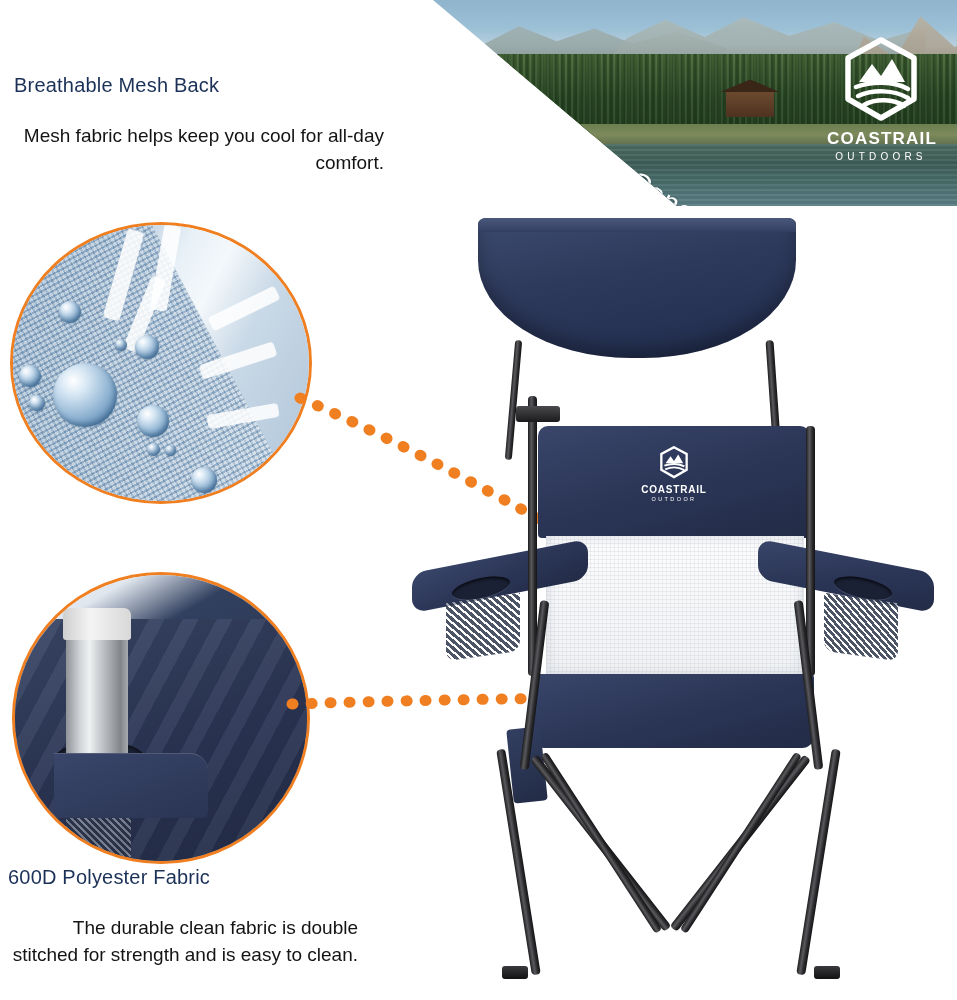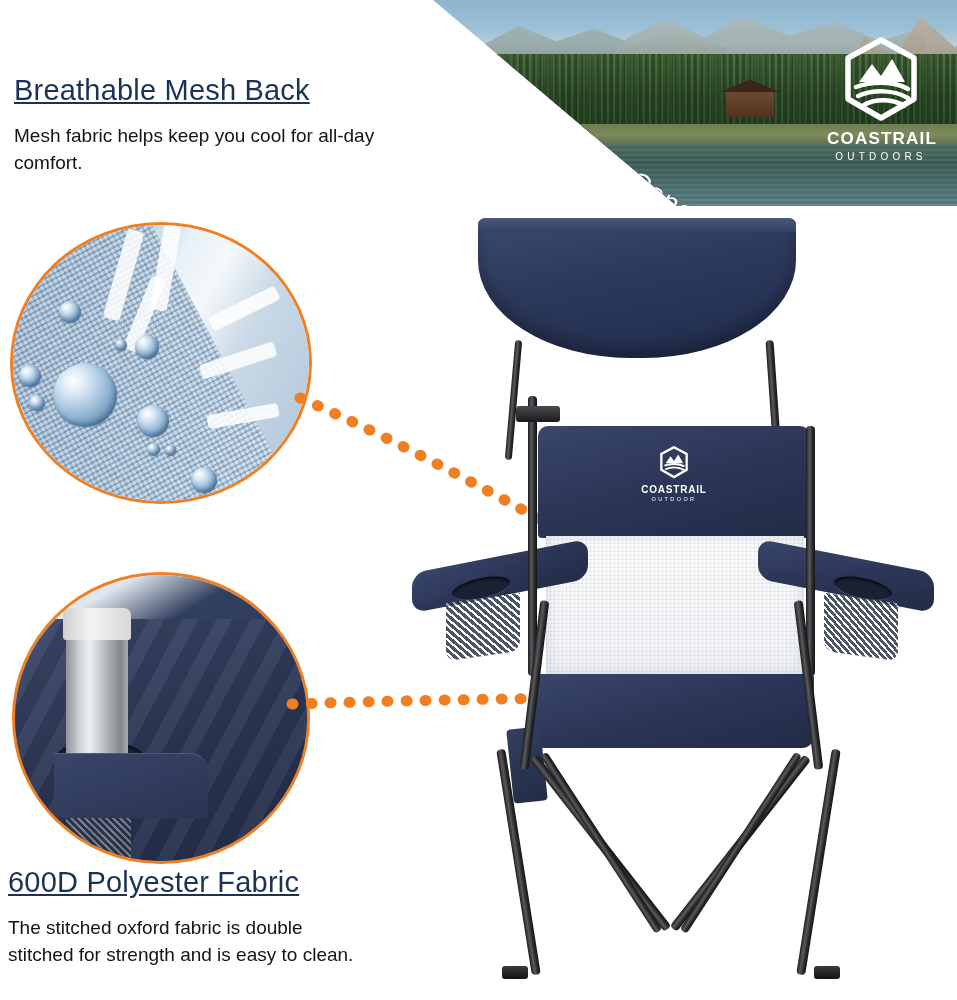--- a/index.html
+++ b/index.html
@@ -49,22 +49,22 @@
      transform:rotate(31.5deg);transform-origin:0 0;
      font-size:29px;color:#fff;letter-spacing:.5px;white-space:nowrap;
      text-shadow:0 1px 3px rgba(0,0,0,.45);}
 
   #brand-logo{position:absolute;right:22px;top:37px;width:108px;text-align:center;color:#fff;}
   #brand-mark{width:78px;height:86px;margin:0 auto;}
   #brand-name{font-size:17px;font-weight:bold;letter-spacing:1.2px;margin-top:2px;}
   #brand-sub{font-size:10px;letter-spacing:4.2px;margin-top:2px;}
 
   
-  .feature-title{position:absolute;font-size:29px;color:#1b3157;letter-spacing:.2px;white-space:nowrap;text-decoration:underline;}
-  .feature-body{position:absolute;font-size:19px;line-height:27px;color:#141414;}
+  .feature-title{position:absolute;font-size:20px;color:#1b3157;letter-spacing:.2px;white-space:nowrap;}
+  .feature-body{position:absolute;font-size:19px;line-height:27px;color:#141414;text-align:right;}
   #mesh-title{left:14px;top:74px;}
   #mesh-body{left:14px;top:122px;width:370px;}
   #fabric-title{left:8px;top:866px;}
   #fabric-body{left:8px;top:914px;width:350px;}
 
   
   .callout-ring{position:absolute;border-radius:50%;border:3px solid #ef7f21;overflow:hidden;background:#fff;}
   #mesh-callout{left:10px;top:222px;width:296px;height:276px;}
   #cup-callout{left:12px;top:572px;width:292px;height:286px;}
 
@@ -194,21 +194,21 @@
     </svg>
     <div id="brand-name">COASTRAIL</div>
     <div id="brand-sub">OUTDOORS</div>
   </div>
 </div>
 
 <div class="feature-title" id="mesh-title">Breathable Mesh Back</div>
 <div class="feature-body" id="mesh-body">Mesh fabric helps keep you cool for all-day comfort.</div>
 
 <div class="feature-title" id="fabric-title">600D Polyester Fabric</div>
-<div class="feature-body" id="fabric-body">The stitched oxford fabric is double stitched for strength and is easy to clean.</div>
+<div class="feature-body" id="fabric-body">The durable clean fabric is double stitched for strength and is easy to clean.</div>
 
 <div class="callout-ring" id="mesh-callout">
   <div id="mesh-photo">
     <div id="mesh-weave"></div>
     <div class="airflow" style="left:104px;top:6px;width:17px;height:92px;transform:rotate(16deg);"></div>
     <div class="airflow" style="left:146px;top:2px;width:17px;height:86px;transform:rotate(10deg);"></div>
     <div class="airflow" style="left:126px;top:52px;width:15px;height:78px;transform:rotate(22deg);"></div>
     <div class="airflow" style="left:196px;top:78px;width:74px;height:15px;transform:rotate(-26deg);"></div>
     <div class="airflow" style="left:188px;top:130px;width:78px;height:15px;transform:rotate(-18deg);"></div>
     <div class="airflow" style="left:196px;top:186px;width:72px;height:14px;transform:rotate(-10deg);"></div>

